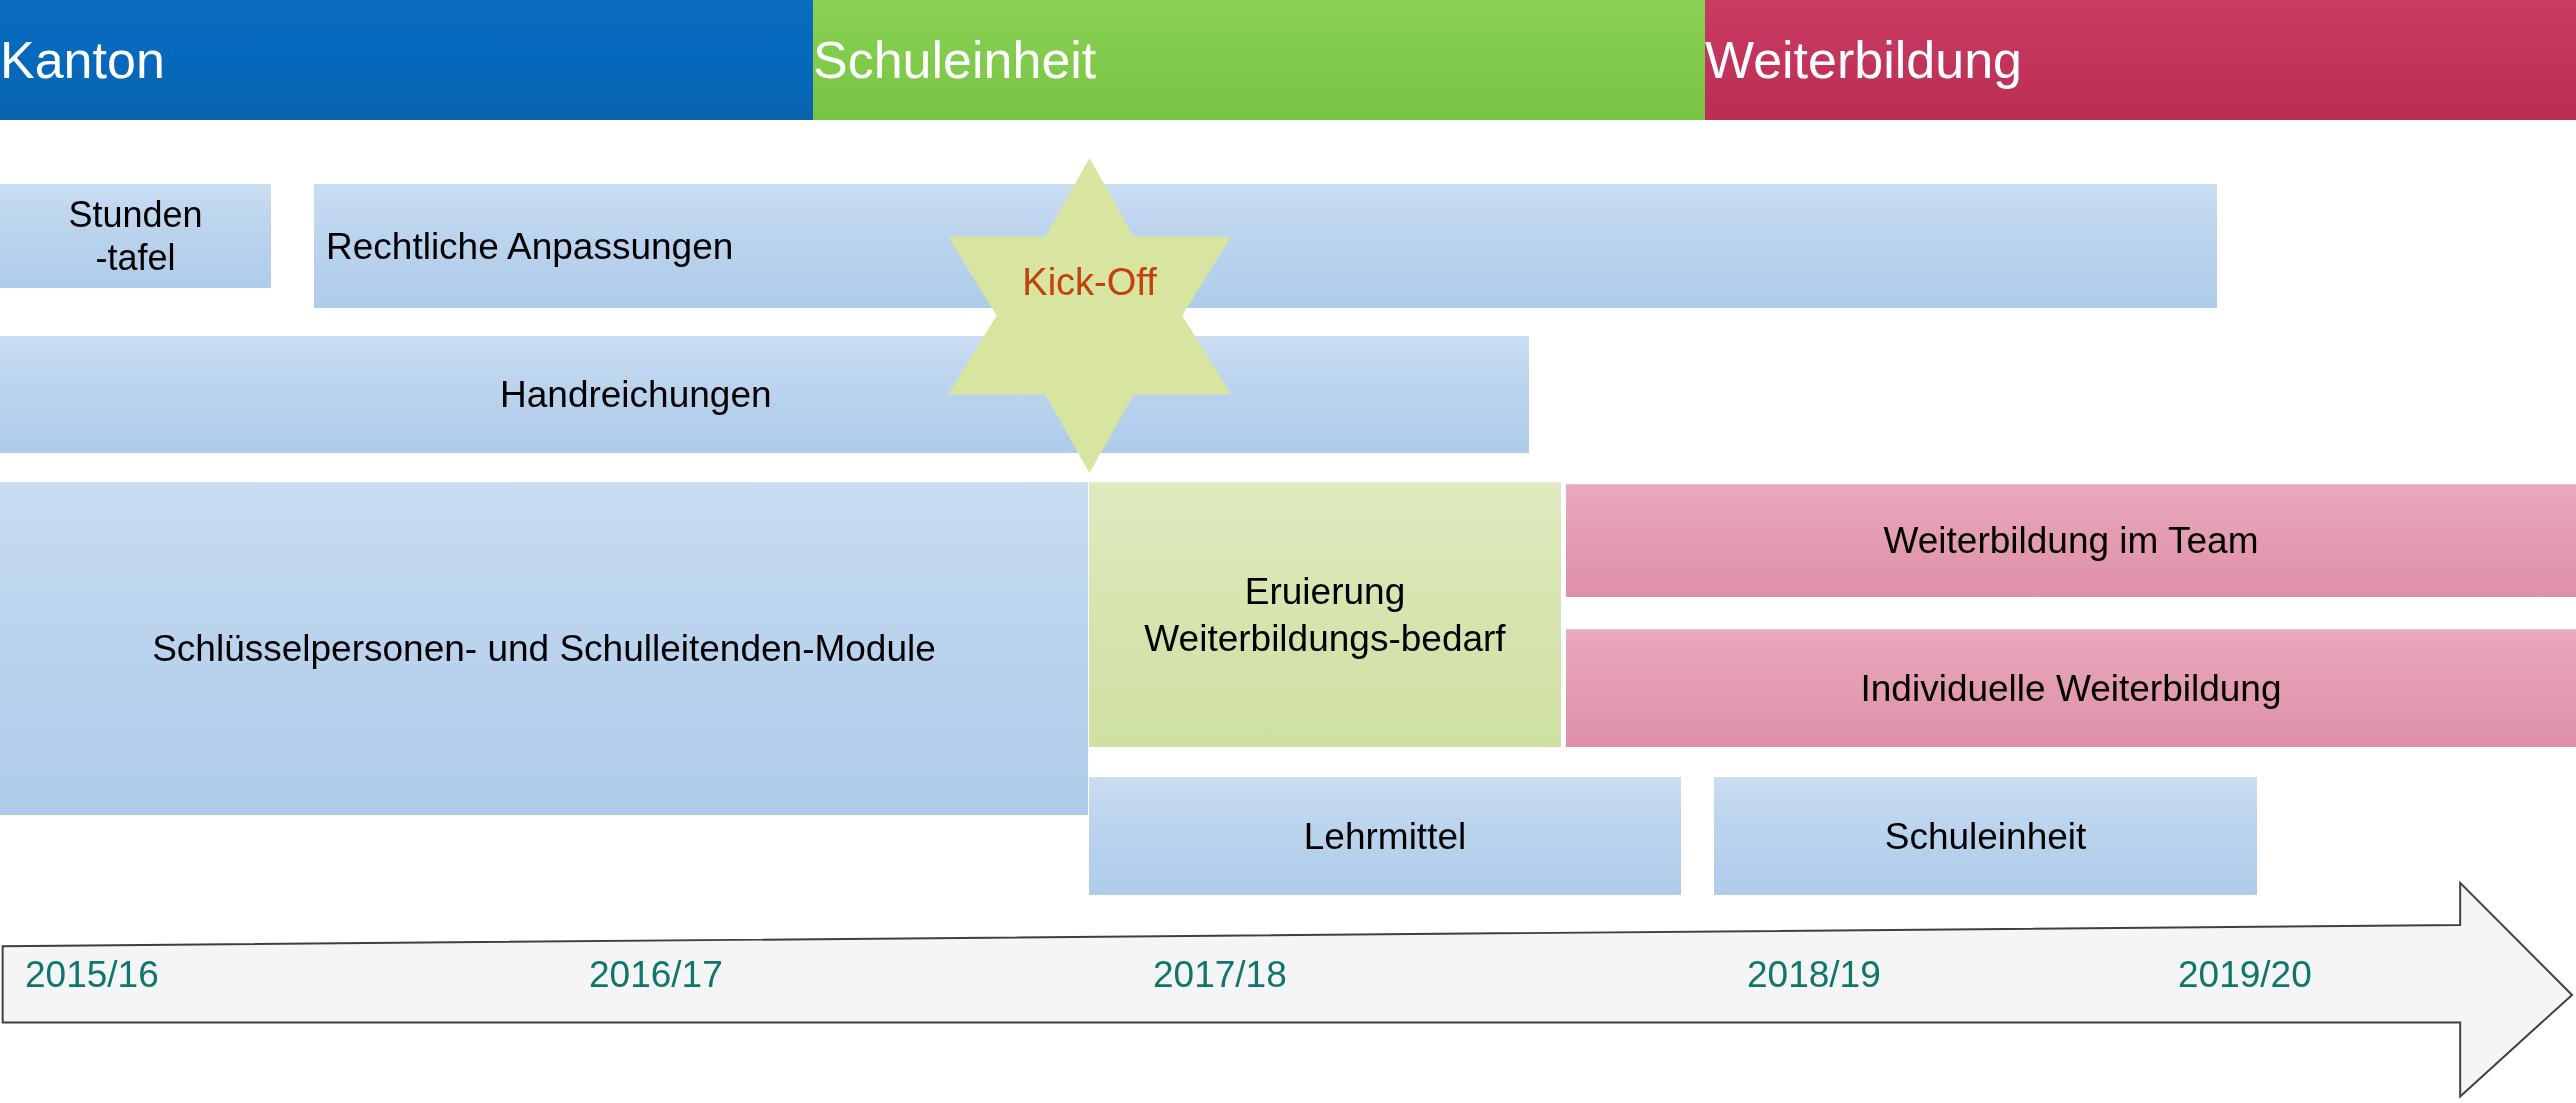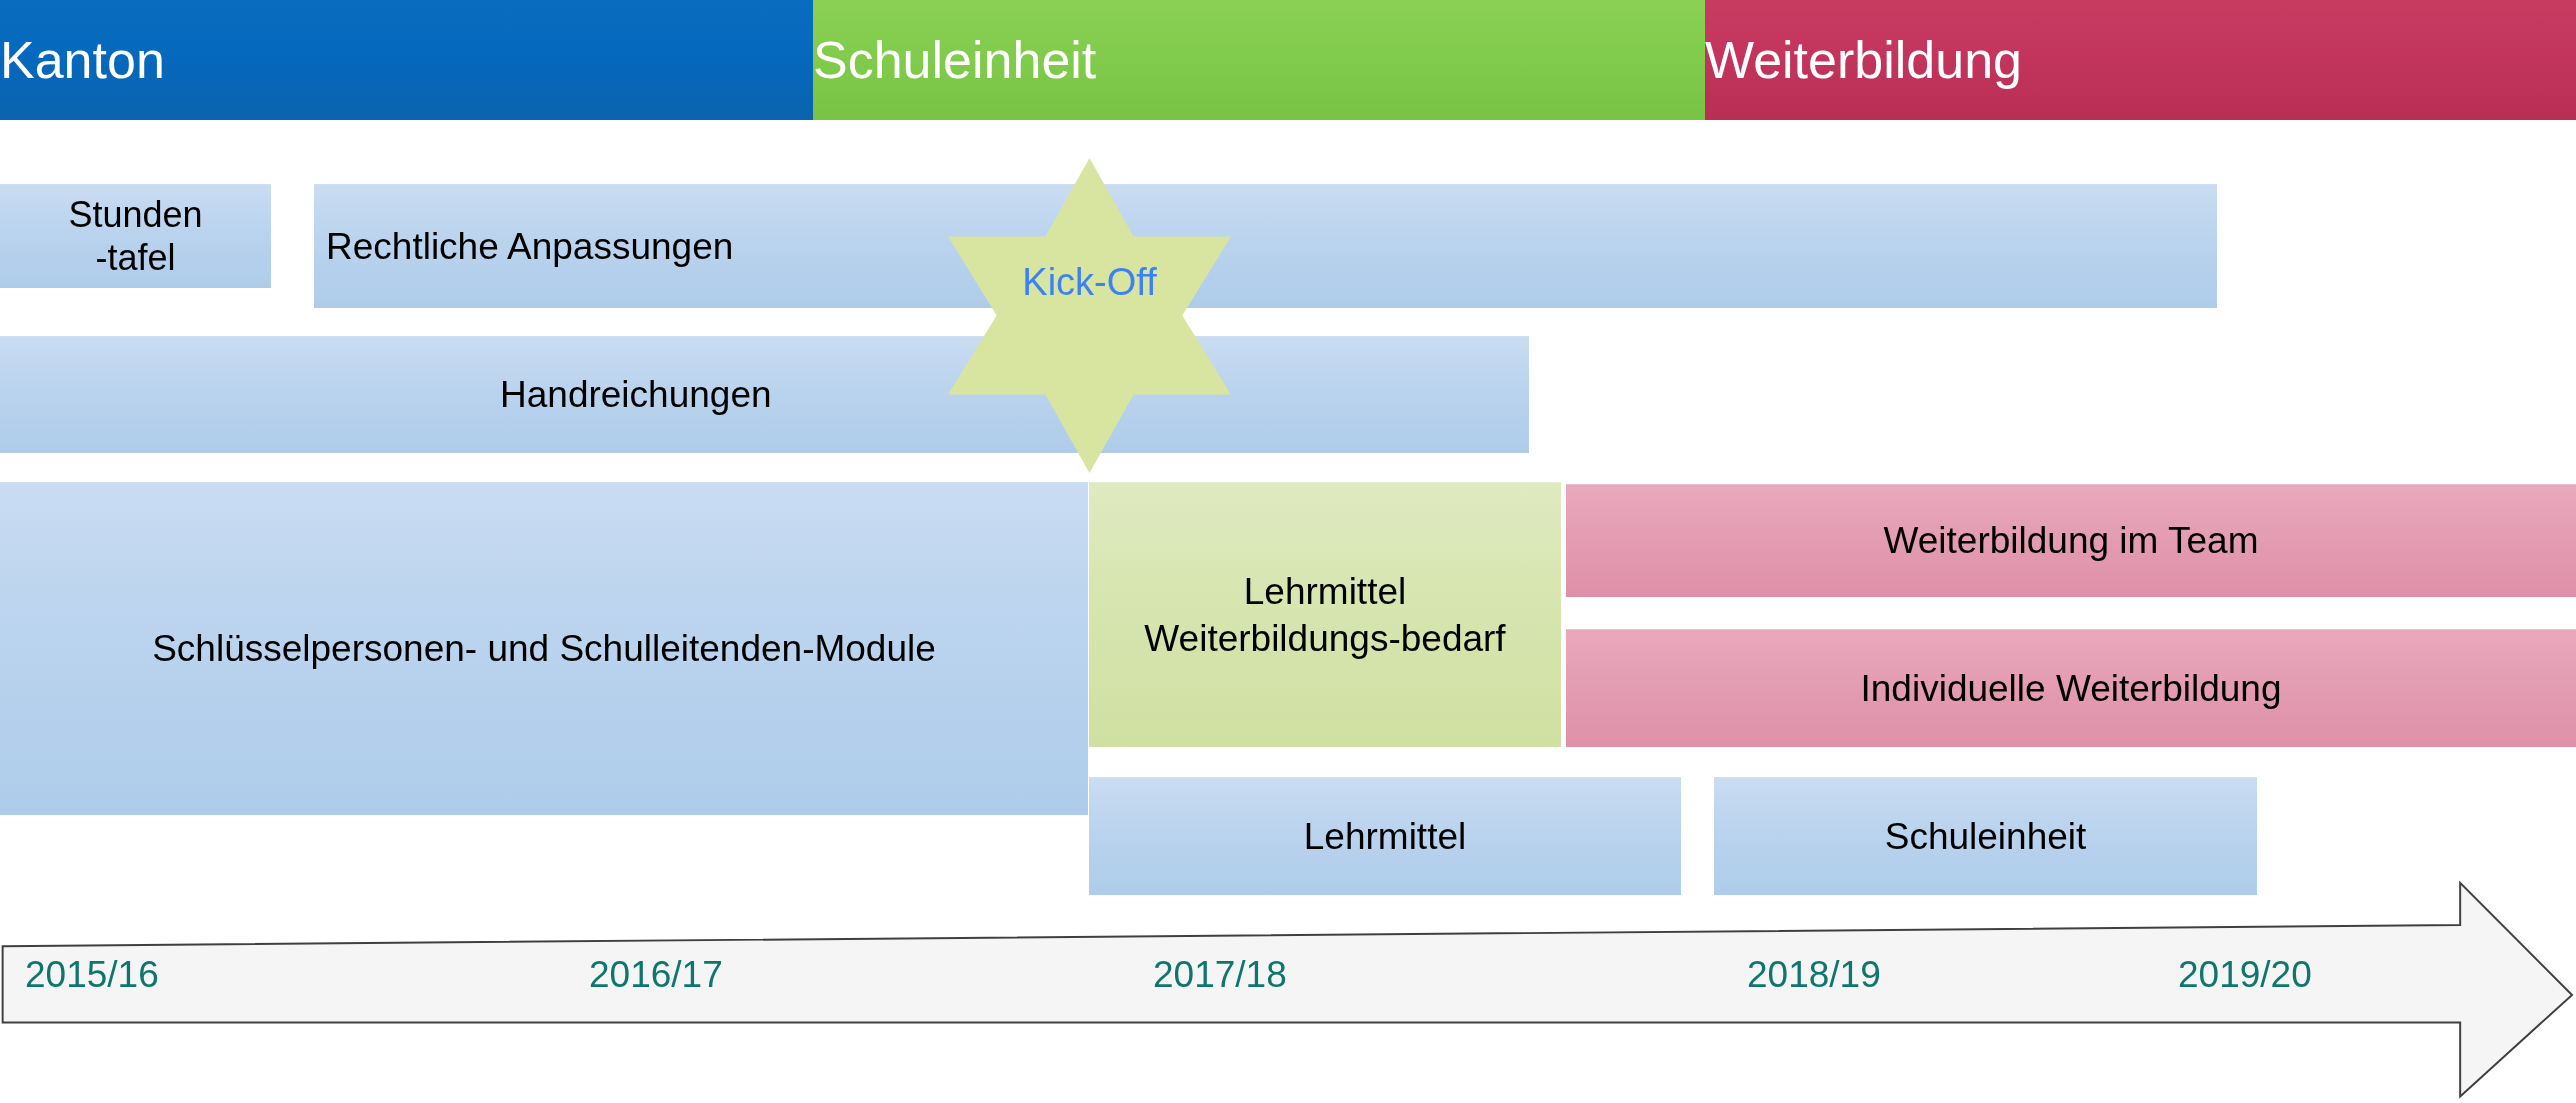--- a/index.html
+++ b/index.html
@@ -89,21 +89,21 @@
     width: 100%;
     height: 100%;
   }
   #kickoff-label {
     position: absolute;
     left: 948px;
     top: 263px;
     width: 283px;
     text-align: center;
     font-size: 38px;
-    color: #3b82f6;
+    color: #c2410c;
     line-height: 1;
   }
 
   
   #timeline-arrow {
     position: absolute;
     left: 0;
     top: 875px;
     width: 2576px;
     height: 228px;
@@ -150,21 +150,21 @@
 
   <div class="bar bar-blue" style="left:0px; top:336px; width:1529px; height:117px; justify-content:flex-start; padding-left:500px;">
     <span>Handreichungen</span>
   </div>
 
   <div class="bar bar-blue" style="left:0px; top:482px; width:1088px; height:333px;text-align:center;">
     <span style="max-width:1014px;">Schlüsselpersonen- und Schulleitenden-Module</span>
   </div>
 
   <div class="bar bar-green" style="left:1089px; top:482px; width:472px; height:265px; line-height:1.28;">
-    <span style="max-width:421px;">Lehrmittel Weiterbildungs-bedarf</span>
+    <span style="max-width:421px;">Eruierung Weiterbildungs-bedarf</span>
   </div>
 
   <div class="bar bar-pink" style="left:1566px; top:484px; width:1010px; height:113px;">
     <span>Weiterbildung im Team</span>
   </div>
 
   <div class="bar bar-pink" style="left:1566px; top:629px; width:1010px; height:118px;">
     <span>Individuelle Weiterbildung</span>
   </div>
 

